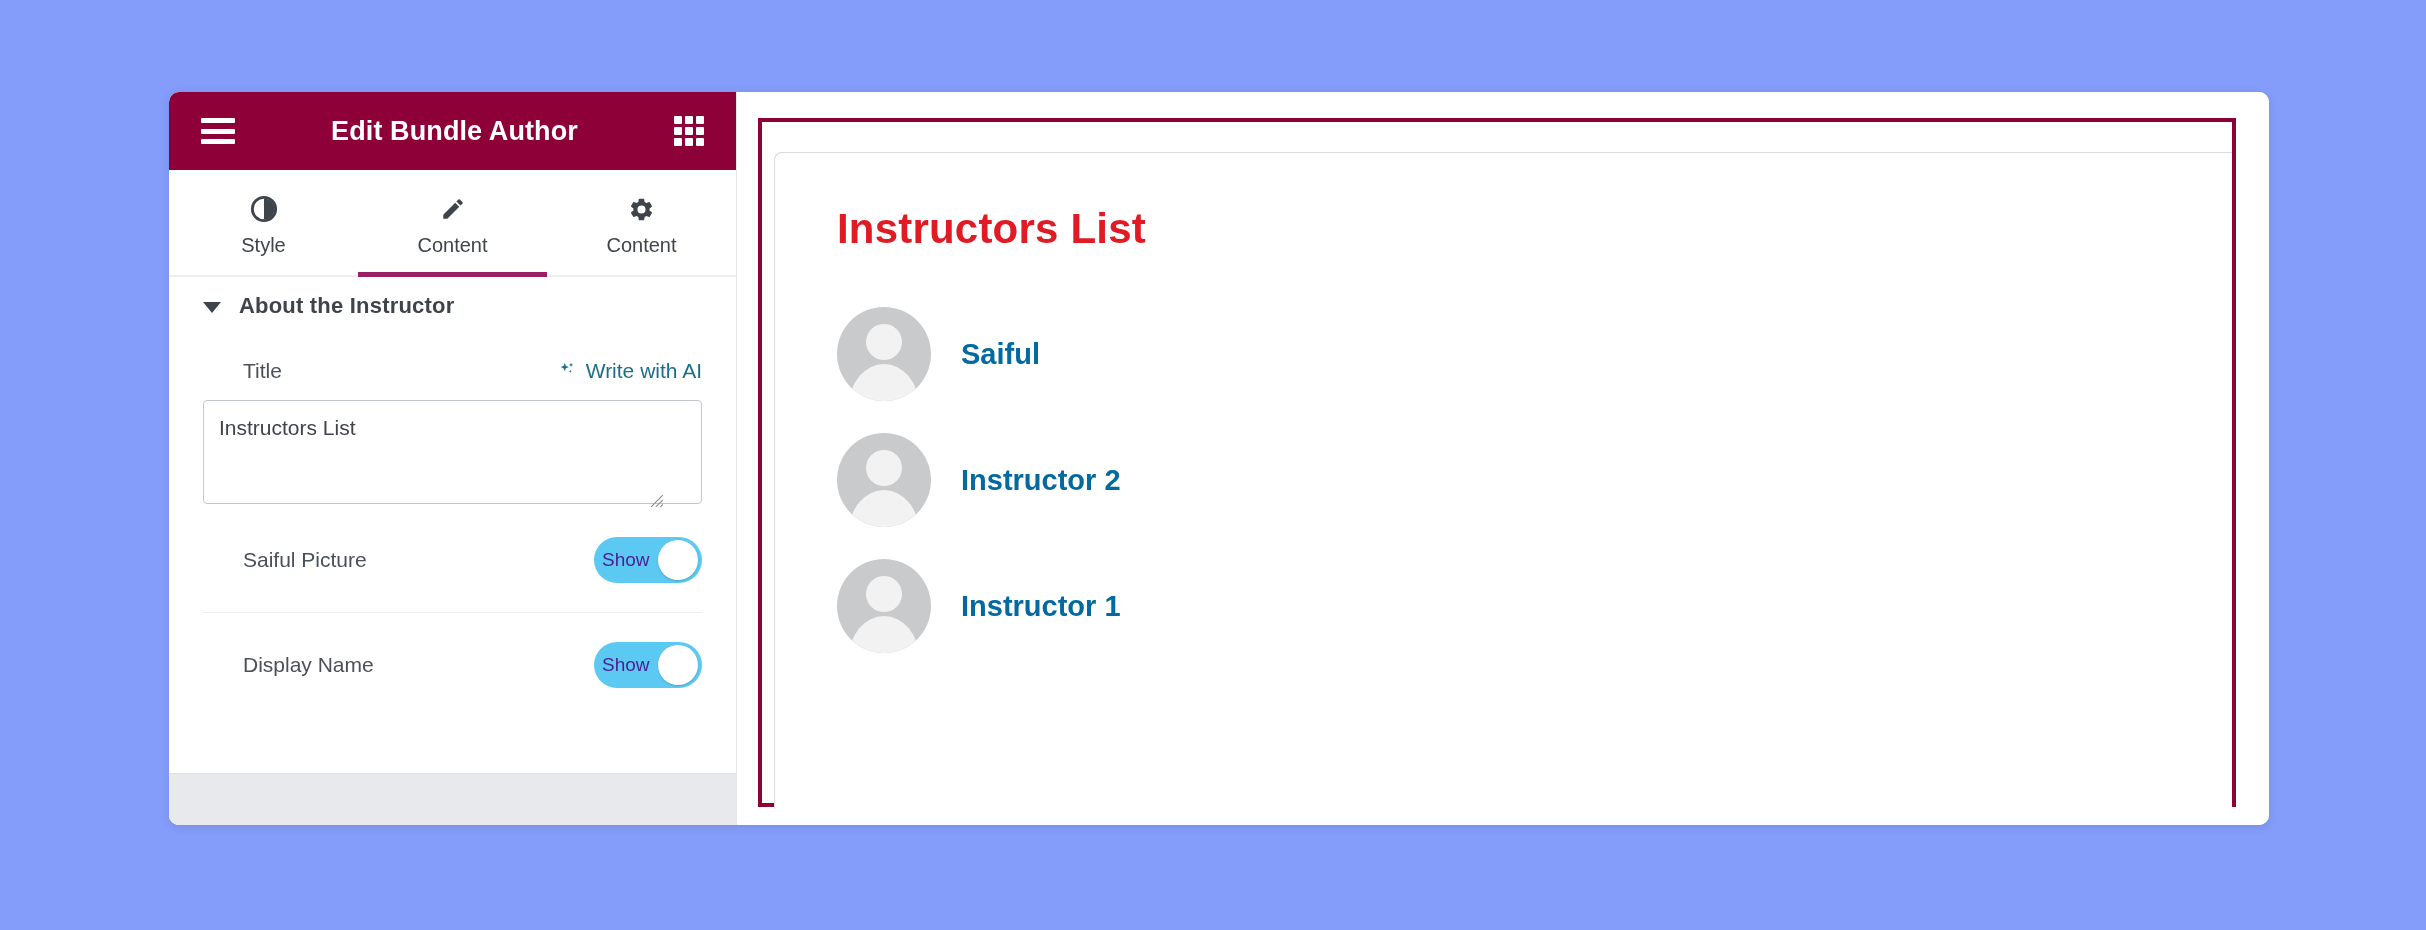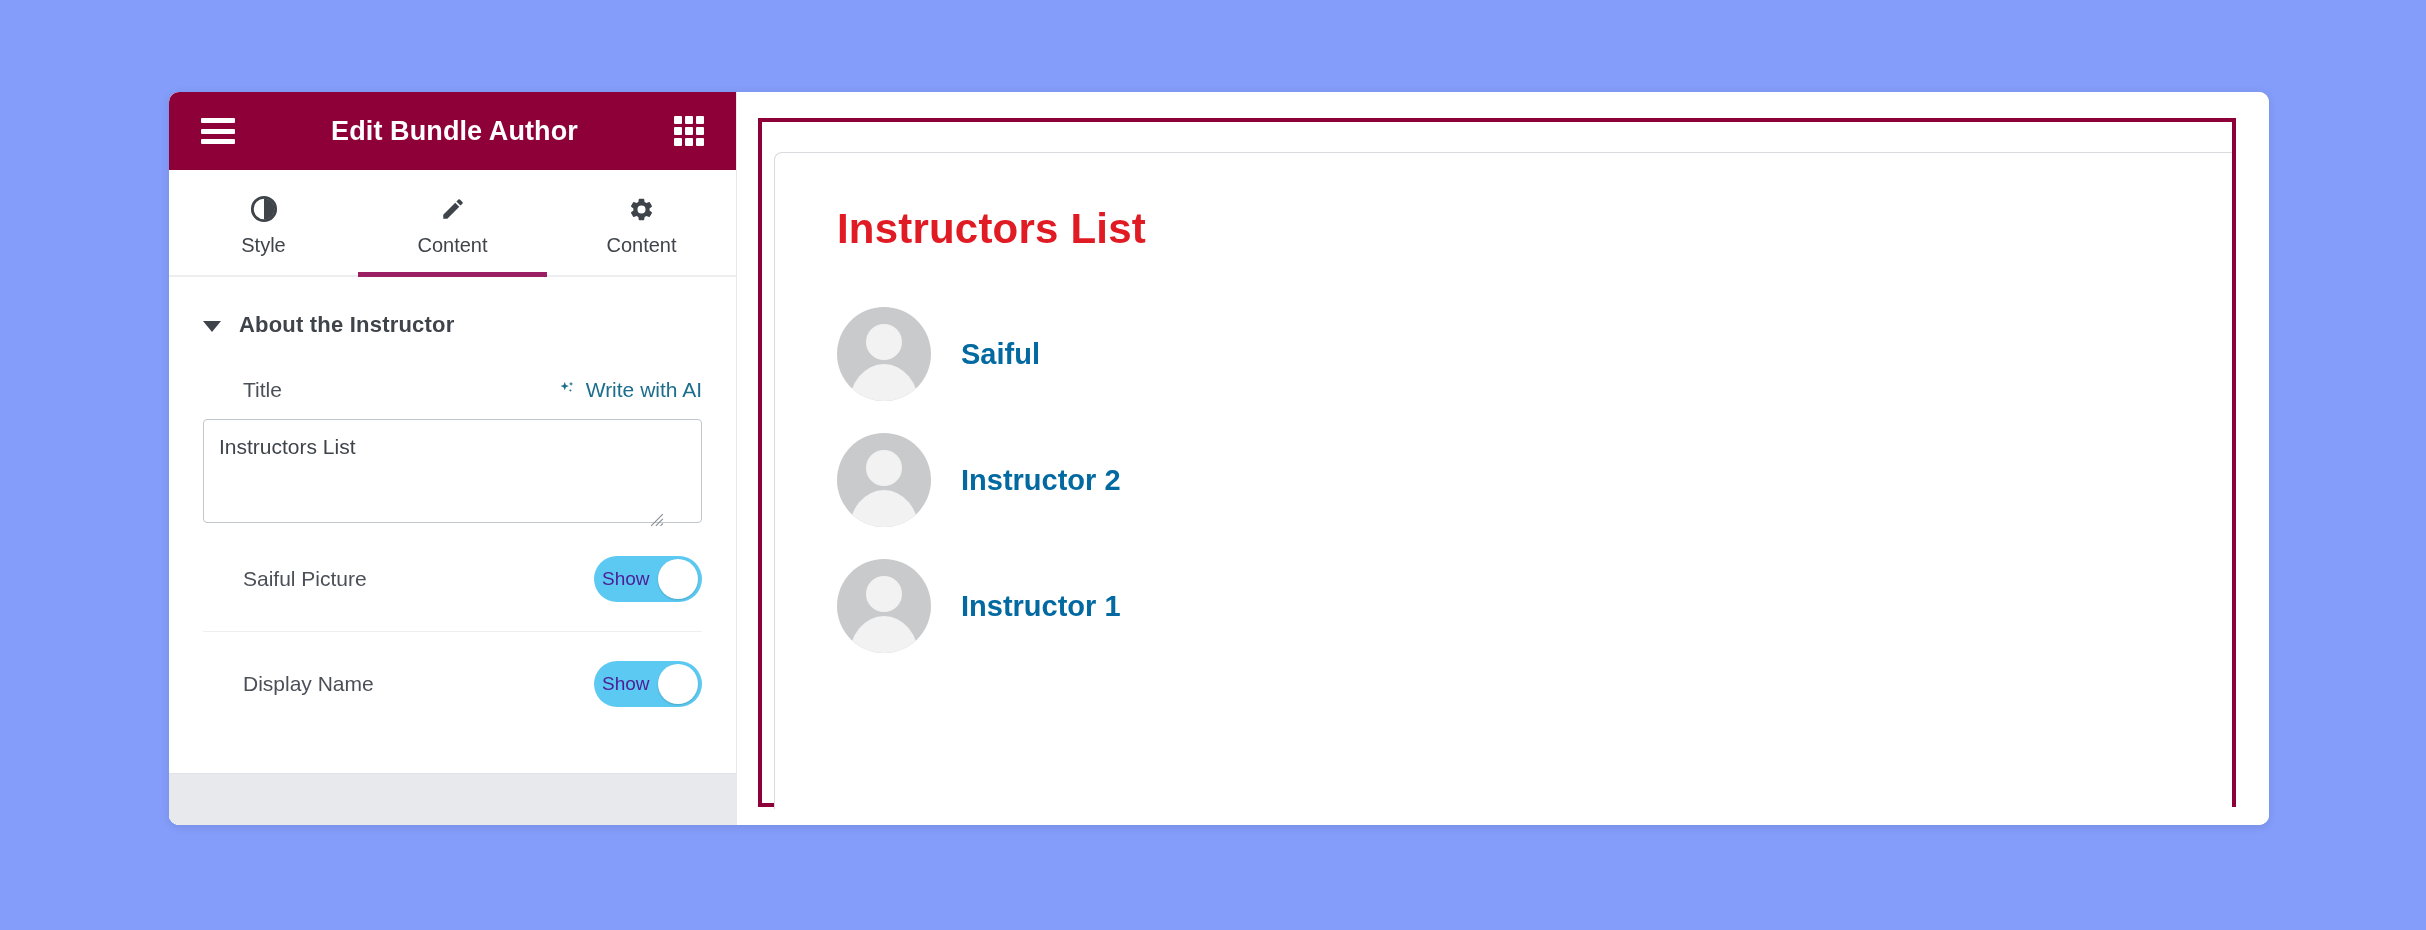--- a/index.html
+++ b/index.html
@@ -121,21 +121,21 @@
   .panel-body {
     flex: 1 1 auto;
     overflow: hidden;
     background: #fff;
     padding: 0;
   }
   .section-head {
     display: flex;
     align-items: center;
     gap: 18px;
-    padding: 35px 34px 0 34px;
+    padding: 16px 34px 0 34px;
   }
   .section-caret {
     width: 0; height: 0;
     border-left: 9px solid transparent;
     border-right: 9px solid transparent;
     border-top: 11px solid #3f444b;
     margin-top: 3px;
   }
   .section-title {
     font-size: 22px;

